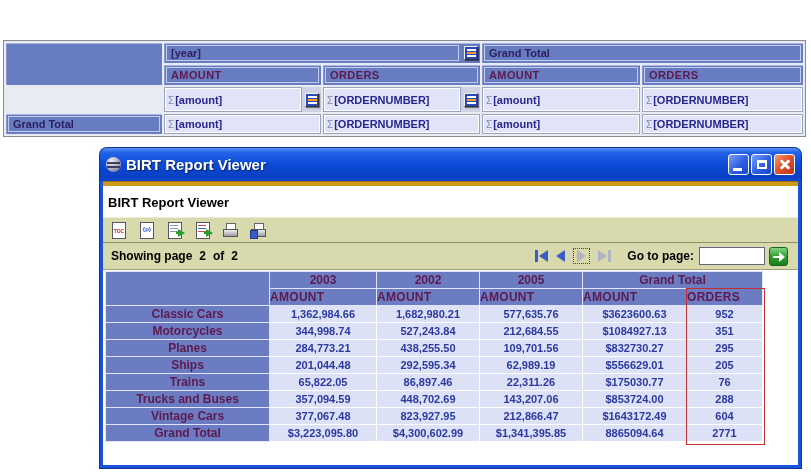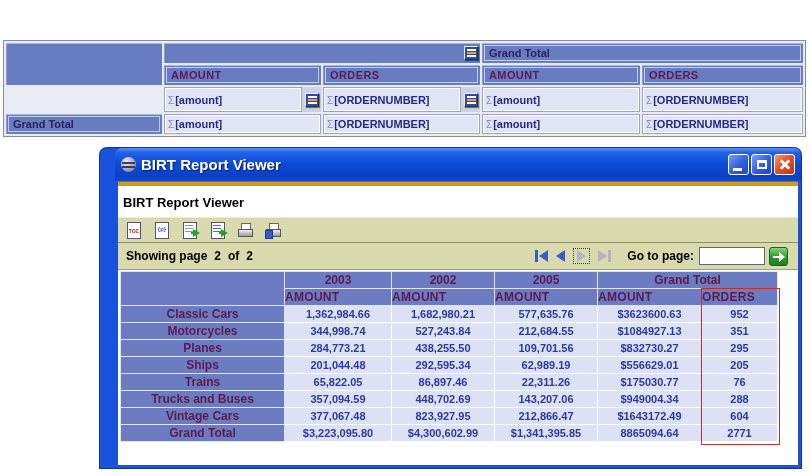--- a/index.html
+++ b/index.html
@@ -51,21 +51,21 @@
   .h1{grid-column:2;grid-row:2}.h2{grid-column:3;grid-row:2}
   .h3{grid-column:4;grid-row:2}.h4{grid-column:5;grid-row:2}
   .r3h{grid-column:1;grid-row:3}.r3c1{grid-column:2;grid-row:3}.r3c2{grid-column:3;grid-row:3}
   .r3c3{grid-column:4;grid-row:3}.r3c4{grid-column:5;grid-row:3}
   .r4h{grid-column:1;grid-row:4}.r4c1{grid-column:2;grid-row:4}.r4c2{grid-column:3;grid-row:4}
   .r4c3{grid-column:4;grid-row:4}.r4c4{grid-column:5;grid-row:4}
 
   
   .win{
     position:absolute;left:100px;top:148px;width:701px;height:320px;box-sizing:border-box;
-    background:#1b52dd;border-radius:7px 7px 0 0;padding:0 3px 3px 18px;
+    background:#1b52dd;border-radius:7px 7px 0 0;padding:0 3px 3px 3px;
     box-shadow:0 0 0 1px #12348f;
   }
   .titlebar{
     height:33px;margin:0 -3px;border-radius:7px 7px 0 0;position:relative;
     background:linear-gradient(180deg,#5a90f8 0%,#2262e8 14%,#0c4ad6 50%,#0a40c4 86%,#0d47cd 100%);
     display:flex;align-items:center;padding:0 6px;box-sizing:border-box;
   }
   .title-icon{
     width:15px;height:15px;border-radius:50%;margin-right:5px;flex:0 0 auto;
     background:radial-gradient(circle at 35% 30%, #f0f0f8, #a8a8c0 55%, #5a5a74);
@@ -135,20 +135,23 @@
   .dval{background:#dce1f5;border:1px solid #ffffff;color:#2b3a9c;font-weight:bold;text-align:center;padding-left:3px;}
   .redbox{position:absolute;left:583px;top:102px;width:77px;height:155px;border:1px solid #c03030;pointer-events:none;}
 </style>
 </head>
 <body>
 
 <div class="xtab">
   <div class="bcell c-corner"></div>
 
   <div class="bcell c-year hasicon">
+    <div class="inner">
+        <span class="xhead">[year]</span>
+      </div>
     <span class="xicon"></span>
   </div>
   <div class="bcell c-gt">
     <div class="inner">
         <span class="xhead">Grand Total</span>
       </div>
   </div>
 
   <div class="bcell h1">
     <div class="inner">
@@ -360,21 +363,21 @@
         <td class="dval">86,897.46</td>
         <td class="dval">22,311.26</td>
         <td class="dval">$175030.77</td>
         <td class="dval">76</td>
       </tr>
       <tr>
         <td class="hblue rowhead">Trucks and Buses</td>
         <td class="dval">357,094.59</td>
         <td class="dval">448,702.69</td>
         <td class="dval">143,207.06</td>
-        <td class="dval">$949004.34</td>
+        <td class="dval">$853724.00</td>
         <td class="dval">288</td>
       </tr>
       <tr>
         <td class="hblue rowhead">Vintage Cars</td>
         <td class="dval">377,067.48</td>
         <td class="dval">823,927.95</td>
         <td class="dval">212,866.47</td>
         <td class="dval">$1643172.49</td>
         <td class="dval">604</td>
       </tr>

